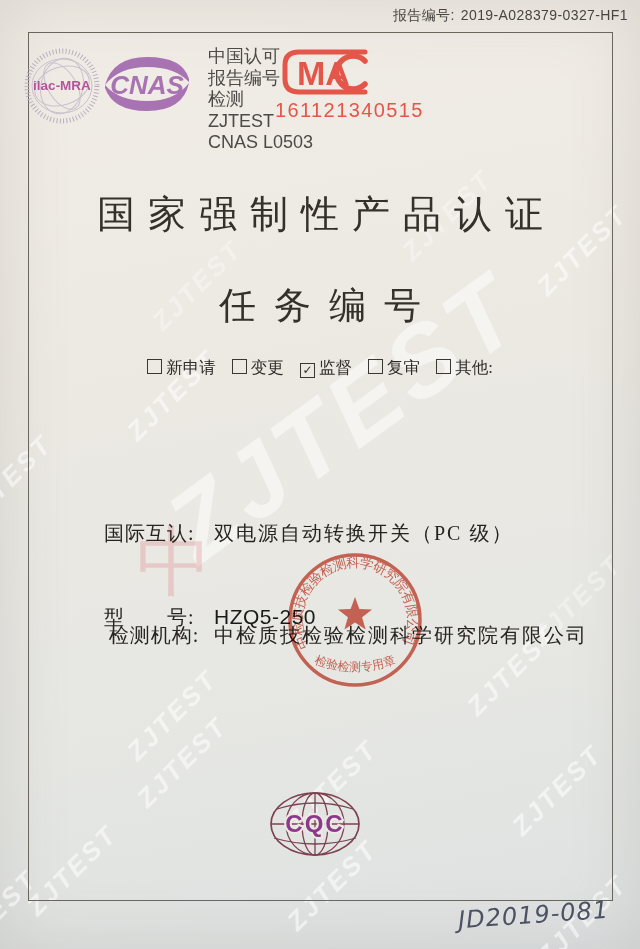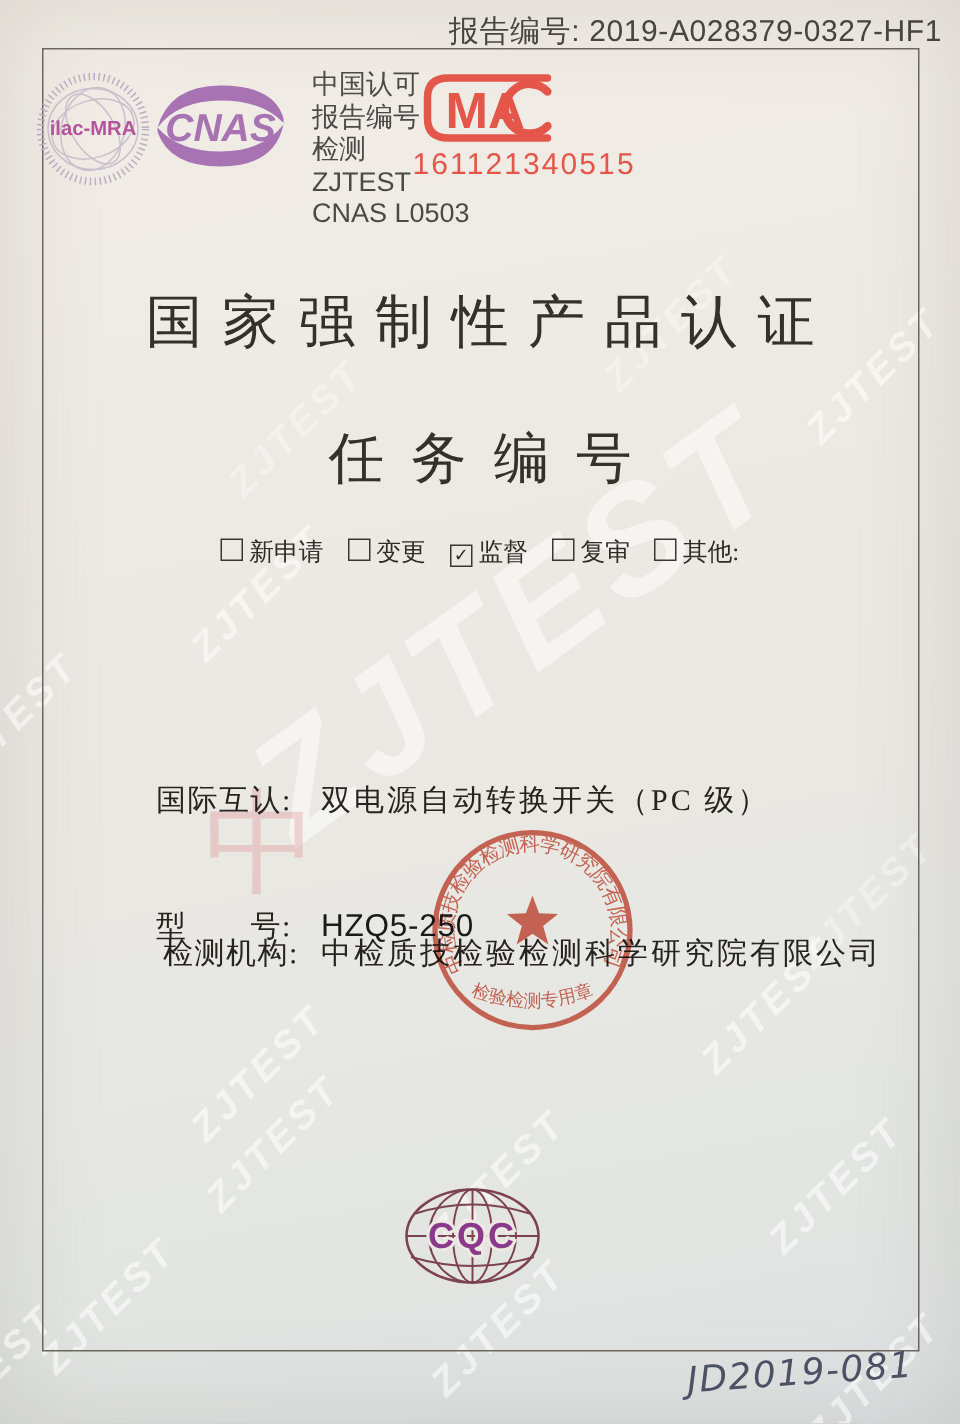--- a/index.html
+++ b/index.html
@@ -4,21 +4,21 @@
 <style>
   html,body{margin:0;padding:0;background:#cfcfcf;}
   .page{
     position:relative;width:640px;height:949px;overflow:hidden;
     background:linear-gradient(170deg,#f1ede6 0%,#ece9e3 40%,#e6e7e3 72%,#dee1e2 100%);
     box-shadow:inset 0 0 70px rgba(110,105,95,.18);
     font-family:"Liberation Serif","DejaVu Serif",serif;
     color:#2b2824;
   }
   .frame{position:absolute;left:28px;top:32px;width:583px;height:867px;border:1.6px solid #6b665d;}
-  .report-no{position:absolute;top:7px;right:12px;font-size:20px;color:#474542;
+  .report-no{position:absolute;top:7px;right:12px;font-size:14px;color:#474542;
     font-family:"Liberation Sans","DejaVu Sans",sans-serif;letter-spacing:.4px;}
   .report-no .num{margin-left:6px;}
 
   
   .logo-ilac{position:absolute;left:23px;top:47px;}
   .logo-cnas{position:absolute;left:99px;top:53px;}
   .accred-text{position:absolute;left:208px;top:46px;font-size:18px;line-height:1.2;
     color:#4c4a48;font-family:"Liberation Sans","DejaVu Sans",sans-serif;}
   .logo-cma{position:absolute;left:277px;top:44px;}
   .cma-number{position:absolute;left:275px;top:99px;color:#e4564a;font-size:20px;

